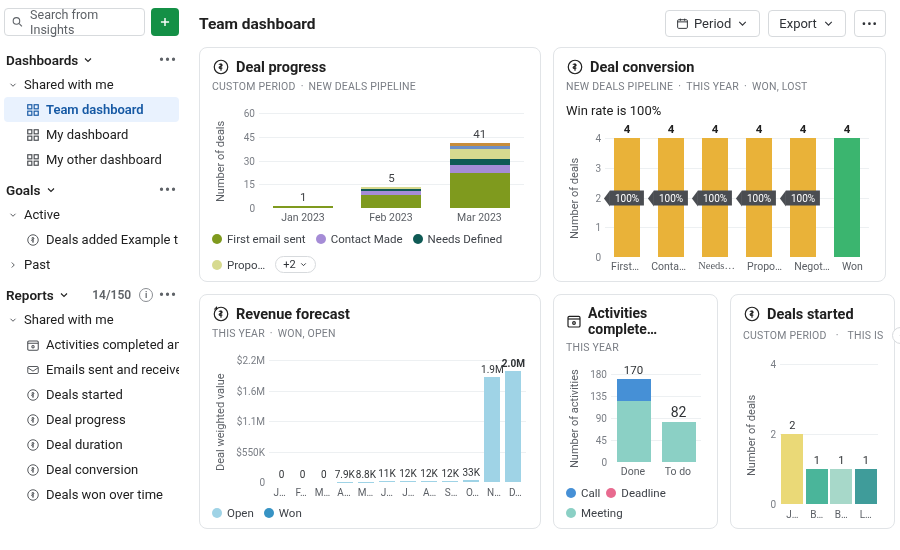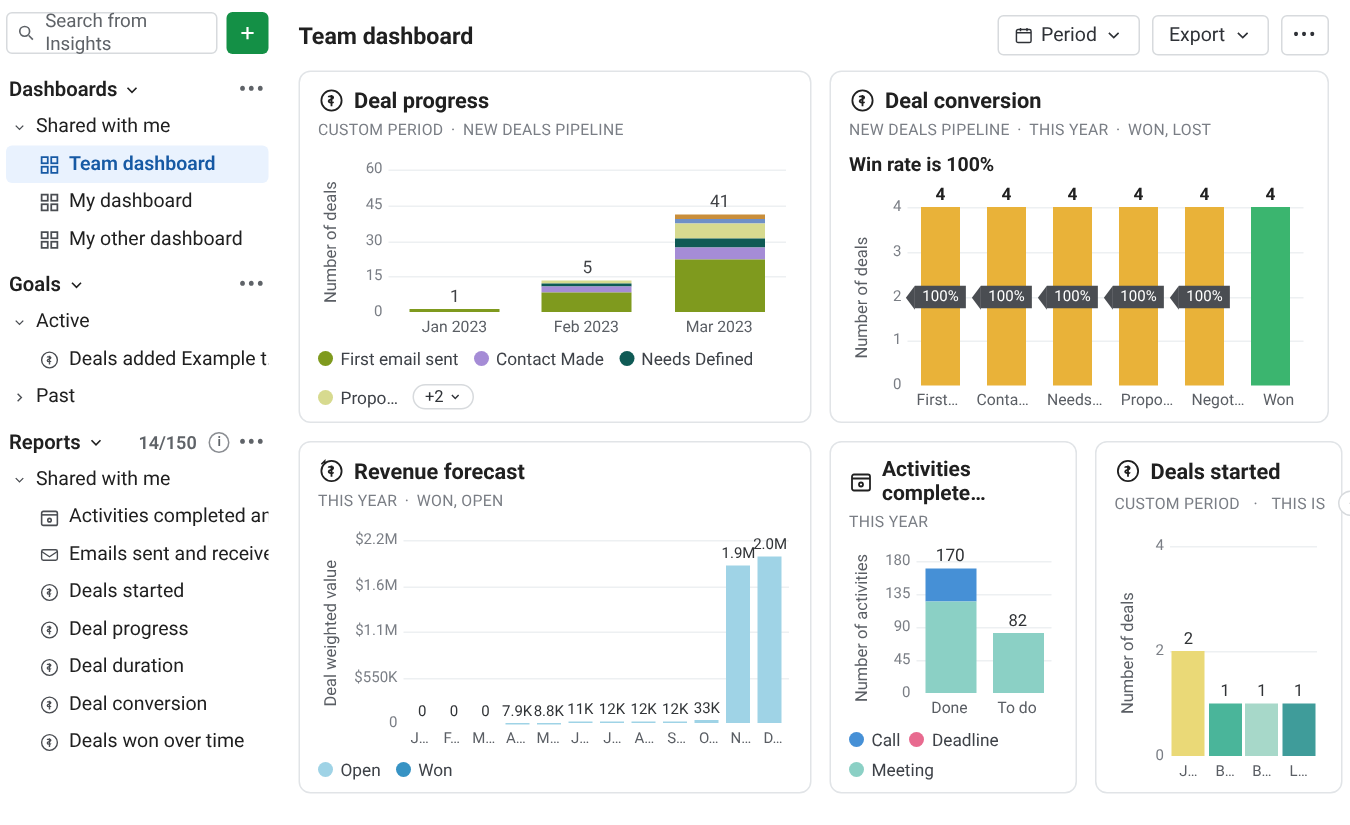--- a/index.html
+++ b/index.html
@@ -112,21 +112,21 @@
   .bar-col { display:flex; flex-direction:column; align-items:center; justify-content:flex-end; height:100%; position:relative;}
   .stack { width:60px; position:relative;}
   .seg { width:100%; }
   .xlabel { font-size:10.5px; color:#5a5e64; margin-top:4px; white-space:nowrap; overflow:hidden; text-overflow:ellipsis; max-width:60px; text-align:center;}
 
   .legend { display:flex; align-items:center; gap:10px; margin-top:8px; font-size:11.5px; color:#3e4248; flex-wrap:wrap;}
   .legend .item{display:flex;align-items:center;gap:5px; white-space:nowrap;}
   .dot { width:10px; height:10px; border-radius:50%; display:inline-block;}
 
   
-  .winrate { font-size:13px; font-weight:700; margin-top:10px;}
+  .winrate { font-size:13px; font-weight:400; margin-top:10px;}
   .conv-bar { width:26px; background:#e9b239; position:relative;}
   .conv-bar.won { background:#3bb56f;}
   .tag100 {
     position:absolute; left:50%; top:50%; transform:translate(-50%,-50%);
     background:#4a4d52; color:#fff; font-size:10px; padding:2px 5px;
     display:flex; align-items:center;
   }
   .tag100::before{
     content:""; position:absolute; left:-6px; top:0; bottom:0; width:0;
     border-top:8.5px solid transparent; border-bottom:8.5px solid transparent; border-right:6px solid #4a4d52;
@@ -505,21 +505,21 @@
                 </div>
                 <div class="bar-col">
                   <div class="conv-bar won" style="height: 100%;"></div>
                   <div style="position: absolute; bottom: calc(100% + 2px); font-size: 11.5px; font-weight: 700;">4</div>
                 </div>
               </div>
             </div>
             <div style="position: absolute; left: 4px; right: 4px; bottom: 0px; display: flex; justify-content: space-around;">
               <div class="xlabel" style="max-width: 42px;">First…</div>
               <div class="xlabel" style="max-width: 42px;">Conta…</div>
-              <div class="xlabel" style="max-width: 42px;">Needs…</div>
+              <div class="xlabel" style="max-width: 42px; font-family: Liberation Serif, serif;">Needs…</div>
               <div class="xlabel" style="max-width: 42px;">Propo…</div>
               <div class="xlabel" style="max-width: 42px; text-align: right;">Negot…</div>
               <div class="xlabel" style="max-width: 42px;">Won</div>
             </div>
           </div>
       </div>
     </div>
   </div>
 
   <div class="grid-bottom">
@@ -594,21 +594,21 @@
                 <div class="bar-col" style="flex: 1 1 0%;">
                   <div style="width: 16px; background: rgb(159, 211, 230); height: 1.5%;"></div>
                   <div style="position: absolute; bottom: calc(1.5% + 2px); font-size: 10px; color: rgb(48, 51, 54); white-space: nowrap;">33K</div>
                 </div>
                 <div class="bar-col" style="flex: 1 1 0%;">
                   <div style="width: 16px; background: rgb(159, 211, 230); height: 86.3636%;"></div>
                   <div style="position: absolute; bottom: calc(86.3636% + 2px); font-size: 10px; color: rgb(48, 51, 54); white-space: nowrap;">1.9M</div>
                 </div>
                 <div class="bar-col" style="flex: 1 1 0%;">
                   <div style="width: 16px; background: rgb(159, 211, 230); height: 90.9091%;"></div>
-                  <div style="position: absolute; bottom: calc(90.9091% + 2px); font-size: 10px; color: rgb(48, 51, 54); white-space: nowrap;">2.0M</div>
+                  <div style="position: absolute; bottom: calc(90.9091% + 2px); font-size: 10px; color: rgb(48, 51, 54); white-space: nowrap; font-weight: bold;">2.0M</div>
                 </div>
               </div>
             </div>
             <div style="position: absolute; left: 2px; right: 2px; bottom: 0px; display: flex; justify-content: space-between;">
               <div class="mini-x" style="flex: 1 1 0%;">J…</div>
               <div class="mini-x" style="flex: 1 1 0%;">F…</div>
               <div class="mini-x" style="flex: 1 1 0%;">M…</div>
               <div class="mini-x" style="flex: 1 1 0%;">A…</div>
               <div class="mini-x" style="flex: 1 1 0%;">M…</div>
               <div class="mini-x" style="flex: 1 1 0%;">J…</div>
@@ -668,21 +668,21 @@
                   <div style="width: 34px; display: flex; flex-direction: column-reverse; height: 94.4444%;">
                     <div style="height: 73.5294%; background: rgb(139, 208, 197);"></div>
                     <div style="height: 26.4706%; background: rgb(70, 144, 214);"></div>
                   </div>
                   <div style="position: absolute; bottom: calc(94.4444% + 2px); font-size: 11.5px; color: rgb(48, 51, 54);">170</div>
                 </div>
                 <div class="bar-col">
                   <div style="width: 34px; display: flex; flex-direction: column-reverse; height: 45.5556%;">
                     <div style="height: 100%; background: rgb(139, 208, 197);"></div>
                   </div>
-                  <div style="position: absolute; bottom: calc(45.5556% + 2px); font-size: 11px; color: rgb(48, 51, 54); text-align: center;">82</div>
+                  <div style="position: absolute; bottom: calc(45.5556% + 2px); font-size: 14px; color: rgb(48, 51, 54); text-align: center;">82</div>
                 </div>
               </div>
             </div>
             <div style="position: absolute; left: 4px; right: 4px; bottom: 0px; display: flex; justify-content: space-around;">
               <div class="xlabel">Done</div>
               <div class="xlabel">To do</div>
             </div>
           </div>
       </div>
       <div class="legend" style="gap:6px;">

